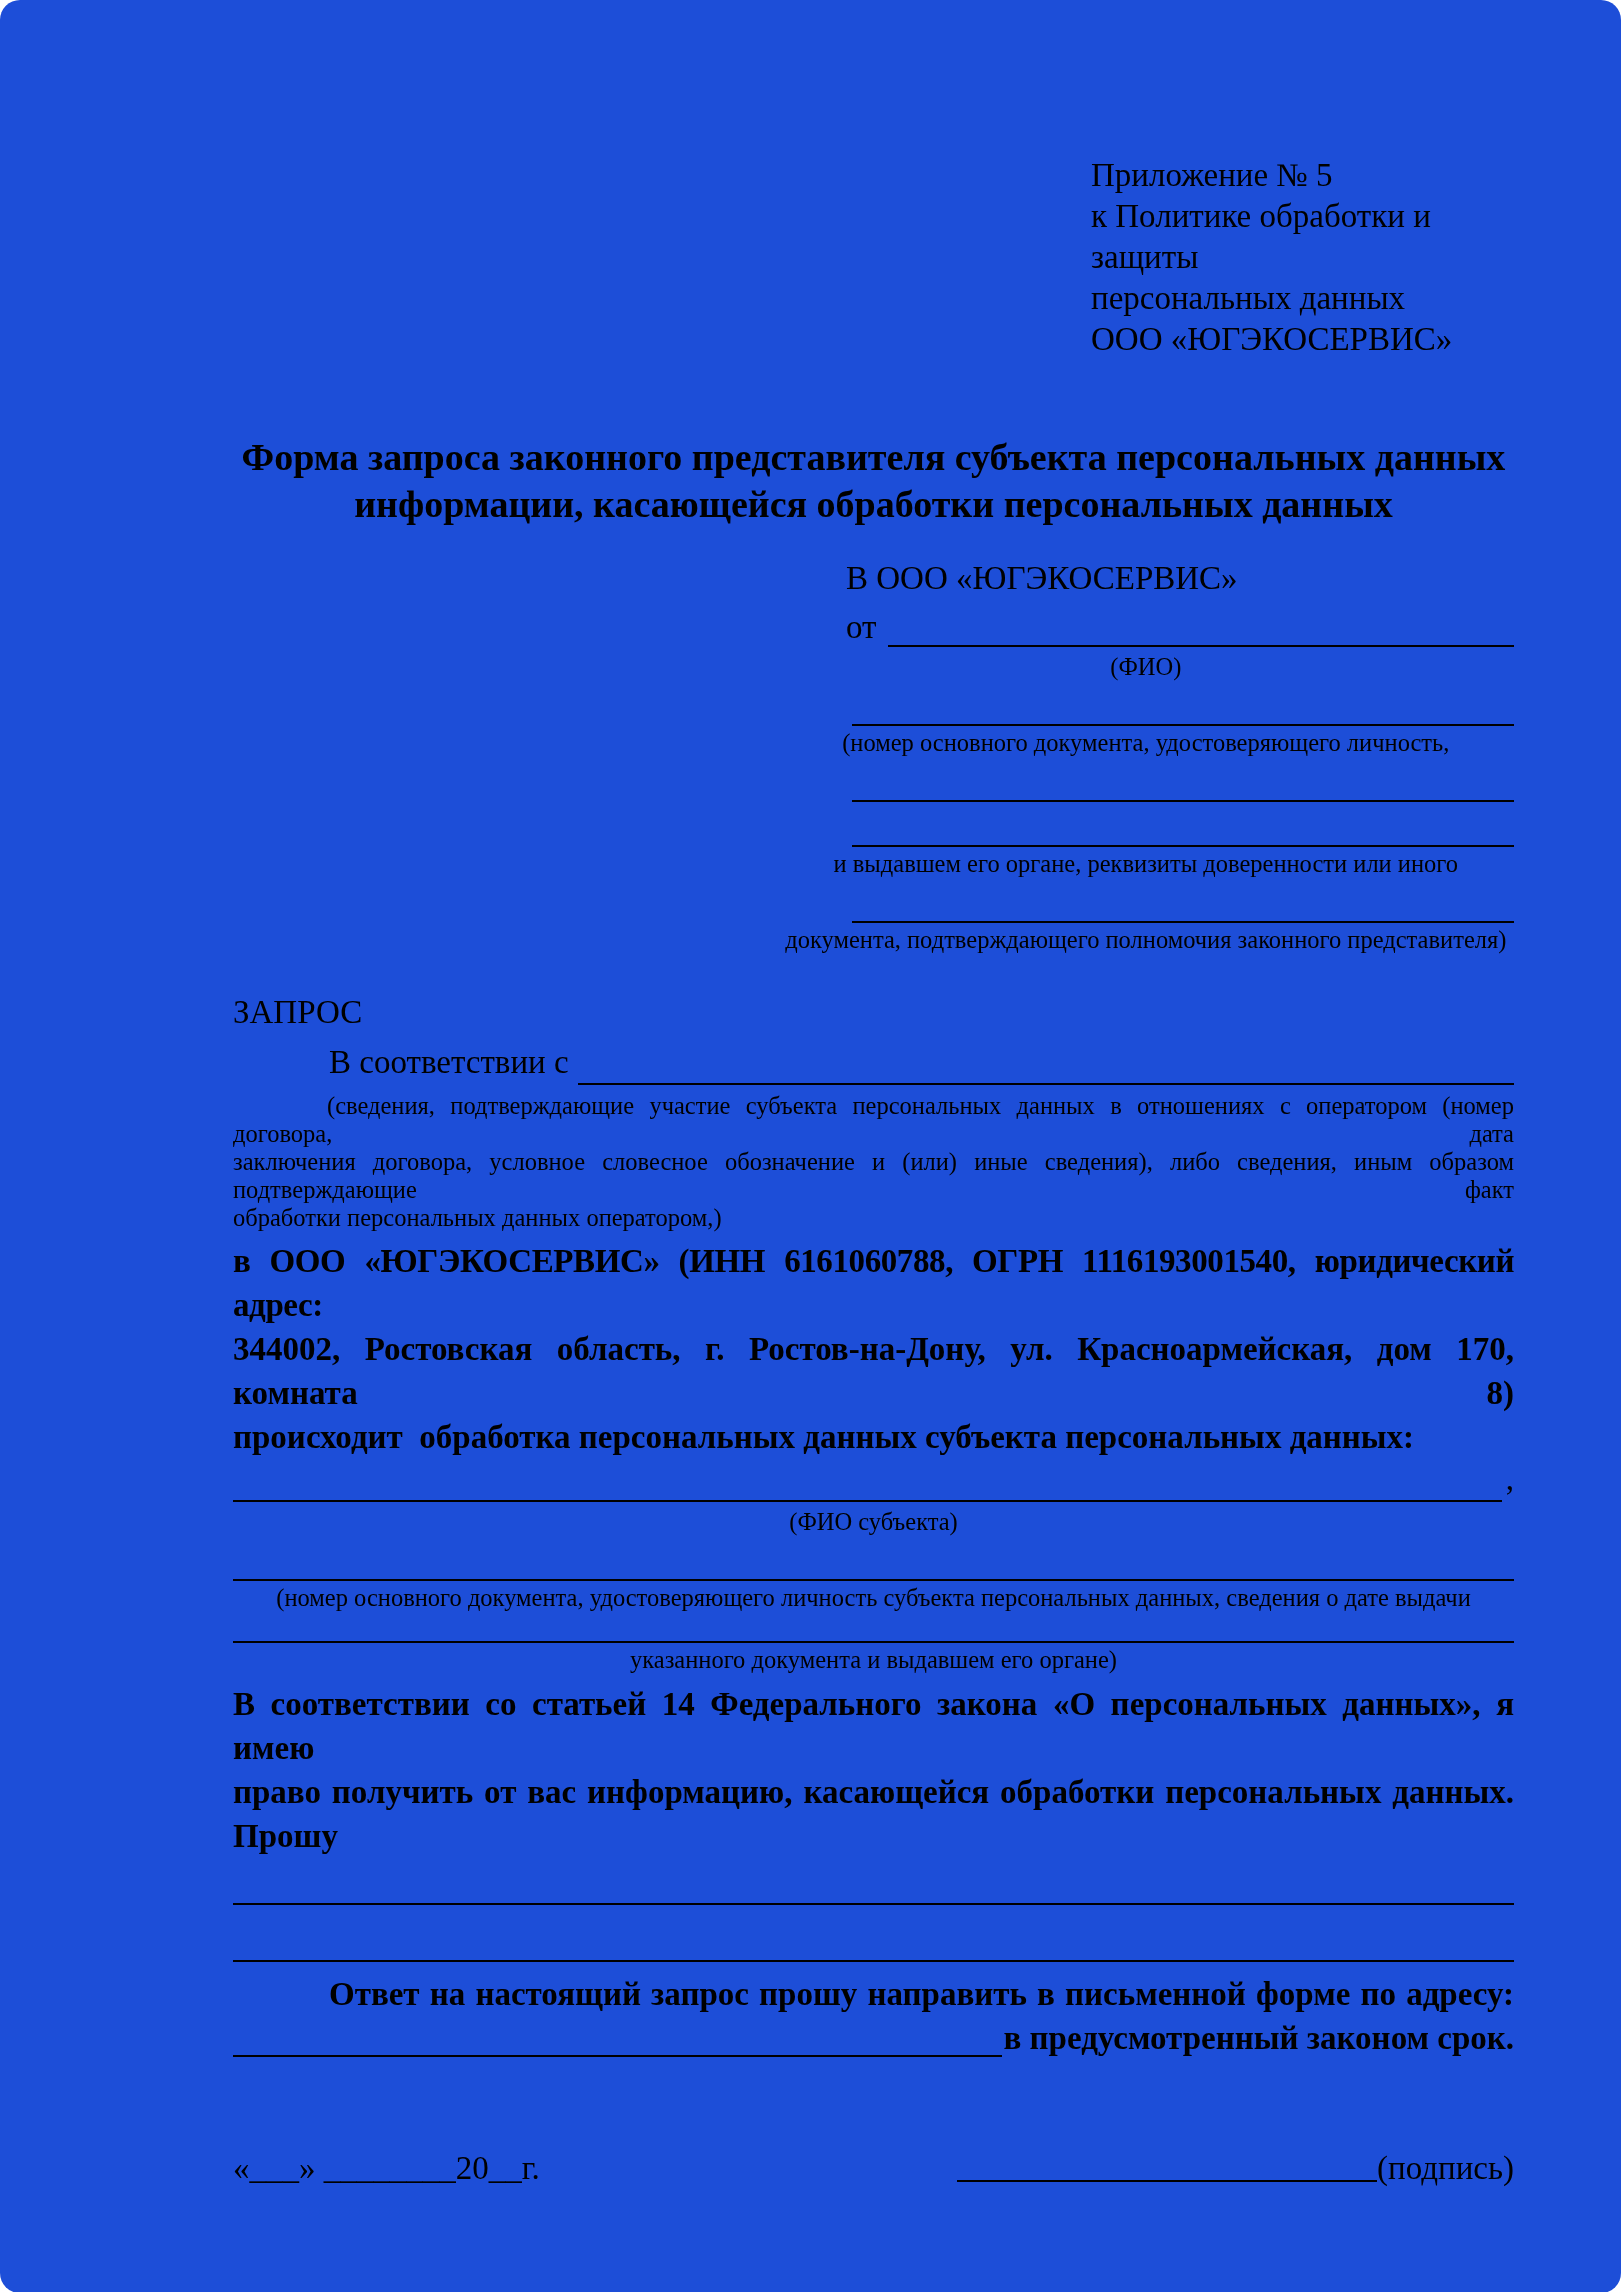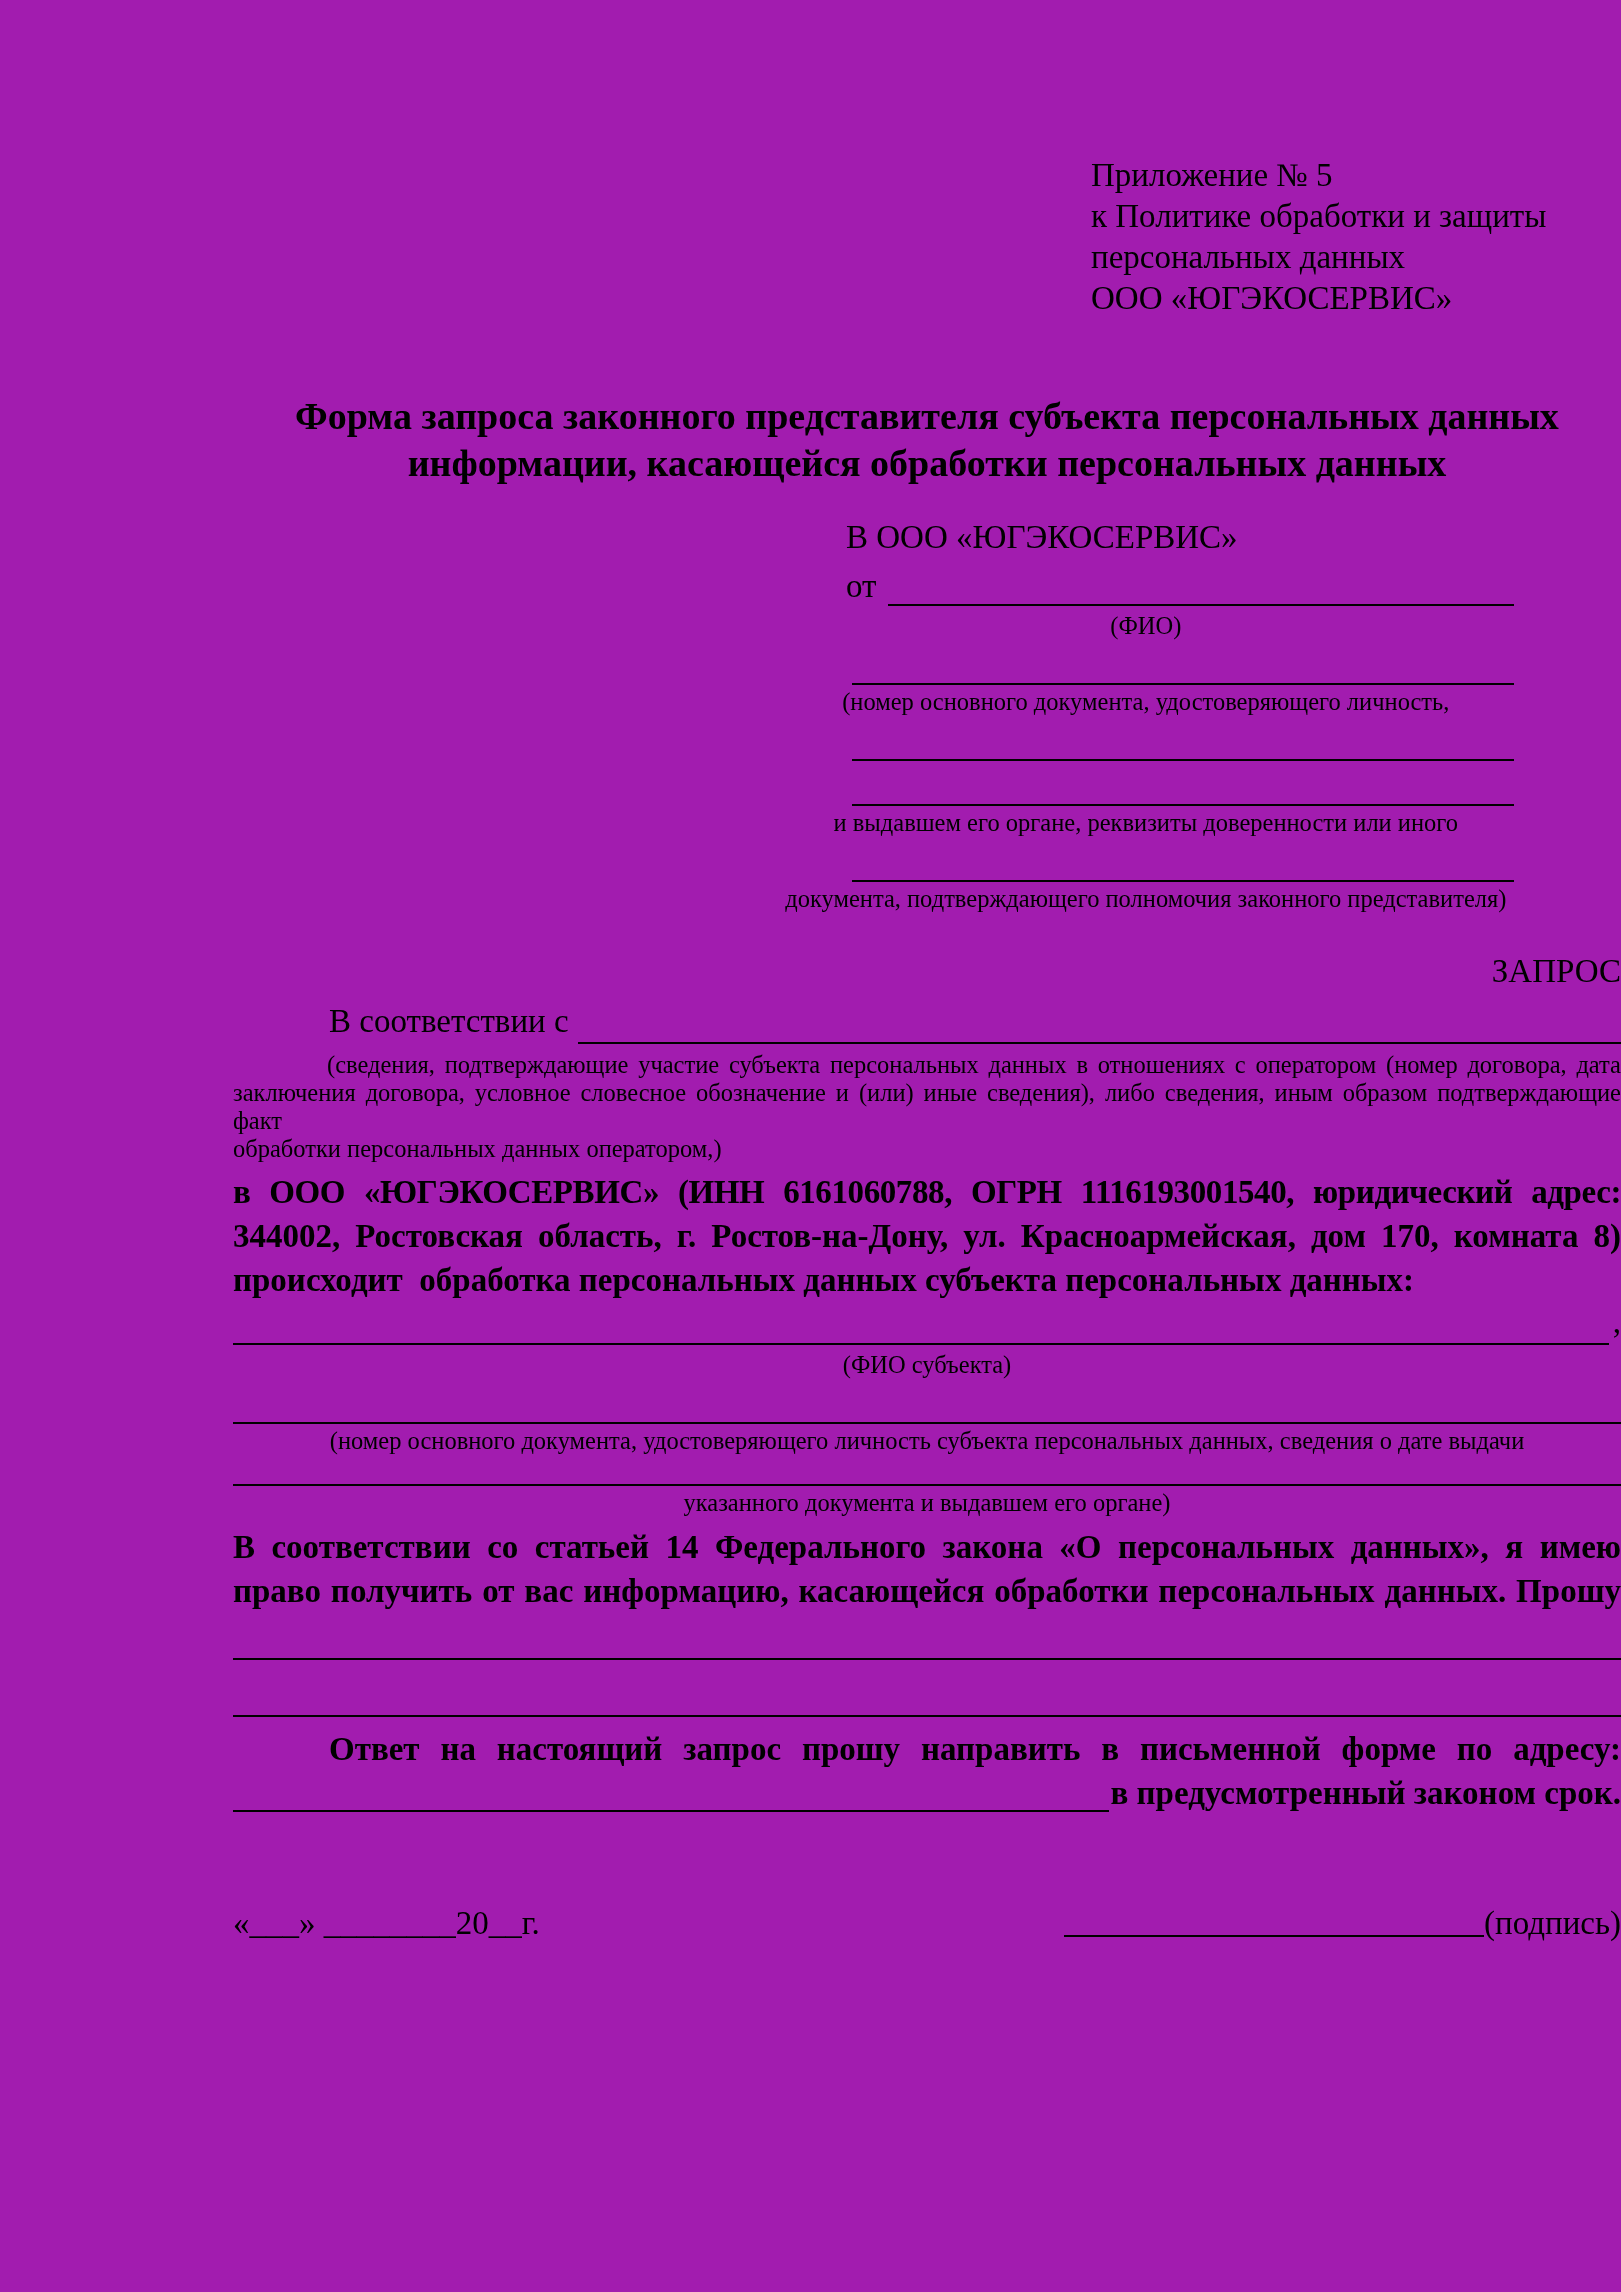--- a/index.html
+++ b/index.html
@@ -1,26 +1,28 @@
 <!DOCTYPE html>
 <html><head>
 <meta charset="utf-8">
 <style>
   * { margin: 0; padding: 0; box-sizing: border-box; }
   html, body { background: #ffffff; }
   .page {
     position: relative;
     width: 1621px;
     height: 2293px;
-    background: #a21caf;
+    background: #1d4ed8;
     color: #000000;
     font-family: "Liberation Serif", "DejaVu Serif", serif;
     font-size: 33px;
     padding-left: 233px;
+    padding-right: 107px;
     overflow: hidden;
+    border-radius: 20px;
   }
   .header-block {
     margin-top: 155px;
     margin-left: 858px;
     line-height: 41px;
   }
   .title {
     margin-top: 74px;
     text-align: center;
     font-weight: bold;
@@ -50,21 +52,21 @@
   }
   .addressee .caption { margin-left: -88px; margin-right: -19.6px; }
   .rule {
     border-bottom: 2.9px solid #000;
     height: 0;
     margin-top: 45px;
   }
   .addressee .rule { margin-top: 43px; margin-left: 5.9px; }
   .request-heading {
     margin-top: 37px;
-    text-align: right;
+    text-align: left;
     line-height: 43px;
   }
   .intro-row { margin-top: 9.8px; height: 44px; }
   .intro-row .indent { width: 96px; }
   .intro-row .label { margin-right: 9.8px; white-space: nowrap; }
   .note {
     font-size: 24.5px;
     line-height: 28px;
     margin-top: 3.9px;
   }

